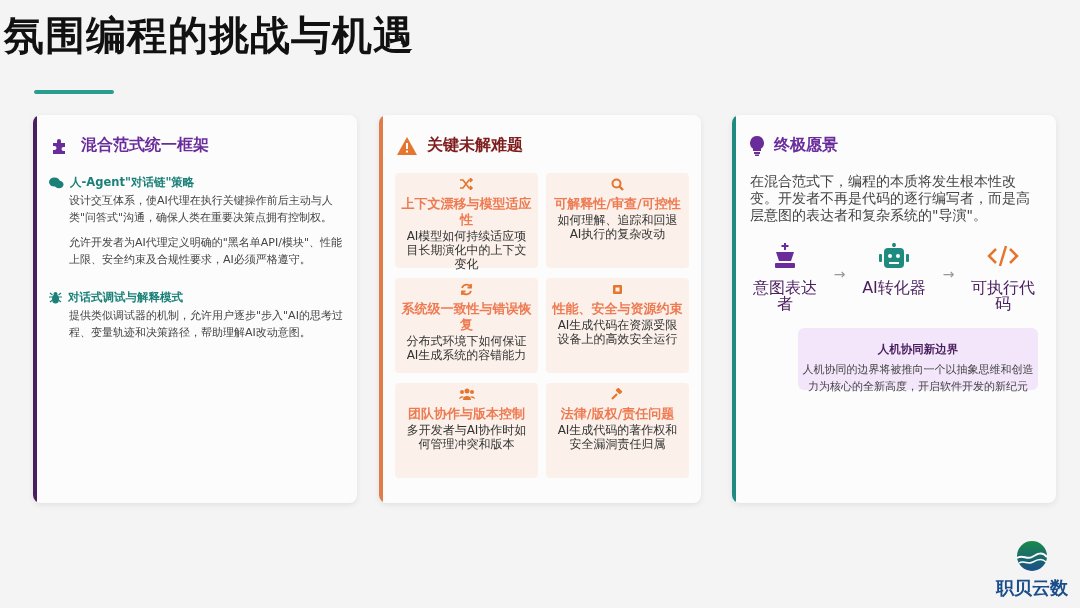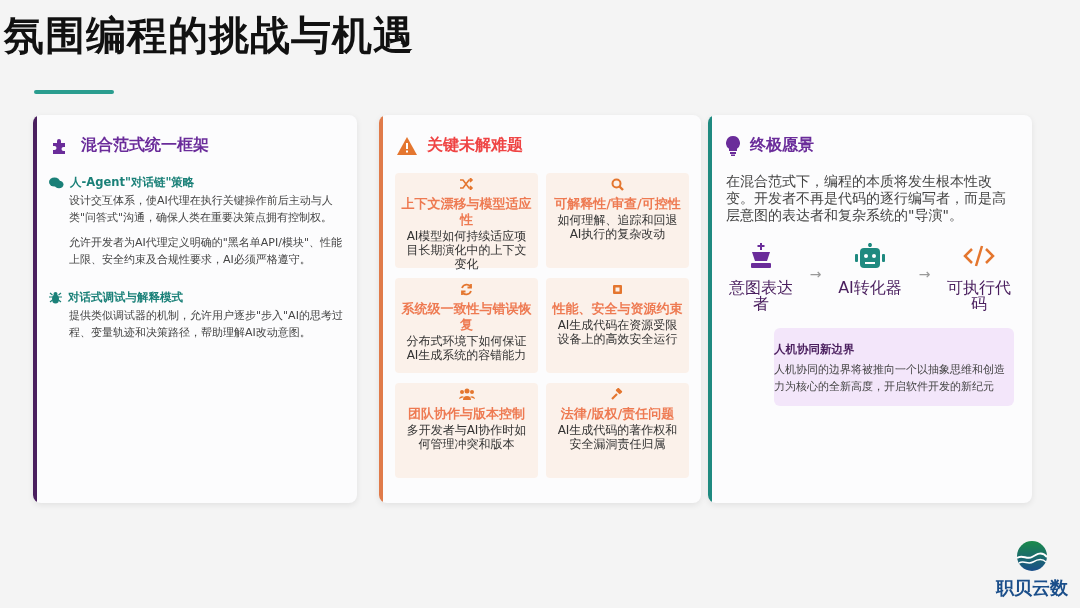--- a/index.html
+++ b/index.html
@@ -25,30 +25,30 @@
       box-shadow: 0 2px 6px rgba(0,0,0,0.08);
       overflow: hidden;
     }
     .card .accent {
       position: absolute; left: 0; top: 0; bottom: 0; width: 4px;
     }
     .card1 { left: 33px; width: 324px; }
     .card1 .accent { background: #4a1f5e; }
     .card2 { left: 379px; width: 322px; }
     .card2 .accent { background: #e07b4a; }
-    .card3 { left: 708px; width: 324px; }
+    .card3 { left: 732px; width: 324px; }
     .card3 .accent { background: #1f8a80; }
 
     .card-header {
       position: absolute; left: 18px; top: 20px;
       display: flex; align-items: center; gap: 10px;
       font-size: 16px; font-weight: bold;
     }
     .card1 .card-header { color: #6a2c9a; }
-    .card2 .card-header { color: #ef4444; }
+    .card2 .card-header { color: #7f1d1d; }
     .card3 .card-header { color: #6a2c9a; }
     .icon { display: inline-flex; align-items: center; justify-content: center; }
 
     
     .strategy-list { position: absolute; left: 16px; top: 60px; right: 10px; }
     .strategy { margin-bottom: 8px; }
     .strategy.gap-big { margin-top: 22px; }
     .strategy-title {
       display: flex; align-items: center; gap: 6px;
       font-size: 11.5px; font-weight: bold; color: #1a8078;
@@ -80,22 +80,22 @@
     }
     .flow {
       position: absolute; left: 18px; top: 125px; right: 18px;
       display: flex; align-items: flex-start; justify-content: space-between;
     }
     .flow-node { width: 70px; text-align: center; }
     .flow-icon { height: 32px; display: flex; justify-content: center; align-items: center; }
     .flow-label { font-size: 16px; font-weight: normal; color: #4a1f5e; line-height: 16px; margin-top: 8px; }
     .flow-arrow { margin-top: 26px; color: #999; font-size: 14px; width: 30px; text-align: center; }
     .frontier {
-      position: absolute; left: 18px; right: 18px; top: 213px; height: 78px;
-      background: #f3e6fa; border-radius: 6px; text-align: left; padding-top: 14px; margin-left: 48px;
+      position: absolute; left: 18px; right: 18px; top: 213px; height: 62px;
+      background: #f3e6fa; border-radius: 6px; text-align: center; padding-top: 14px; margin-left: 48px;
     }
     .frontier-title { font-size: 11.5px; font-weight: bold; color: #4a1f5e; }
     .frontier-desc { font-size: 11px; color: #444; line-height: 17px; margin-top: 4px; }
 
     .brand {
       position: absolute; right: 12px; bottom: 8px;
       display: flex; align-items: center; gap: 4px; flex-direction: column;
     }
     .brand-name { font-size: 18px; font-weight: bold; color: #1a4e8a; }
   </style>

